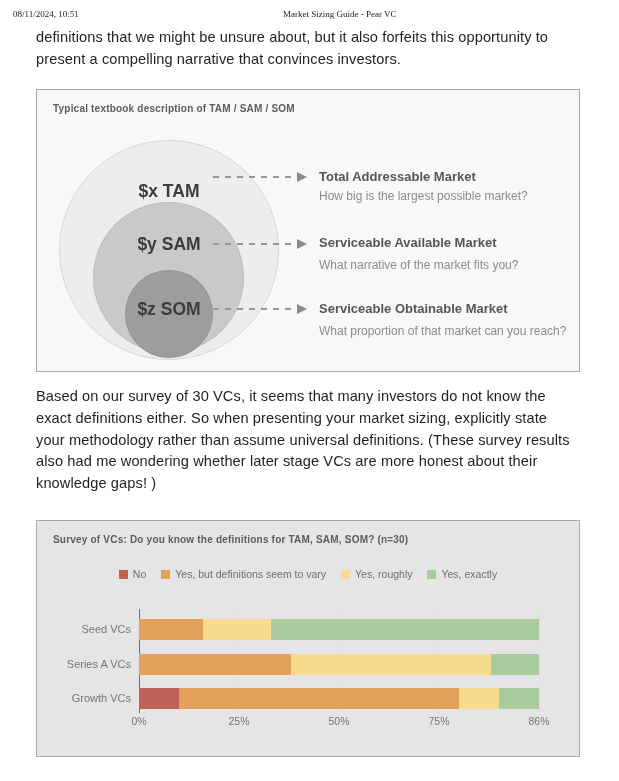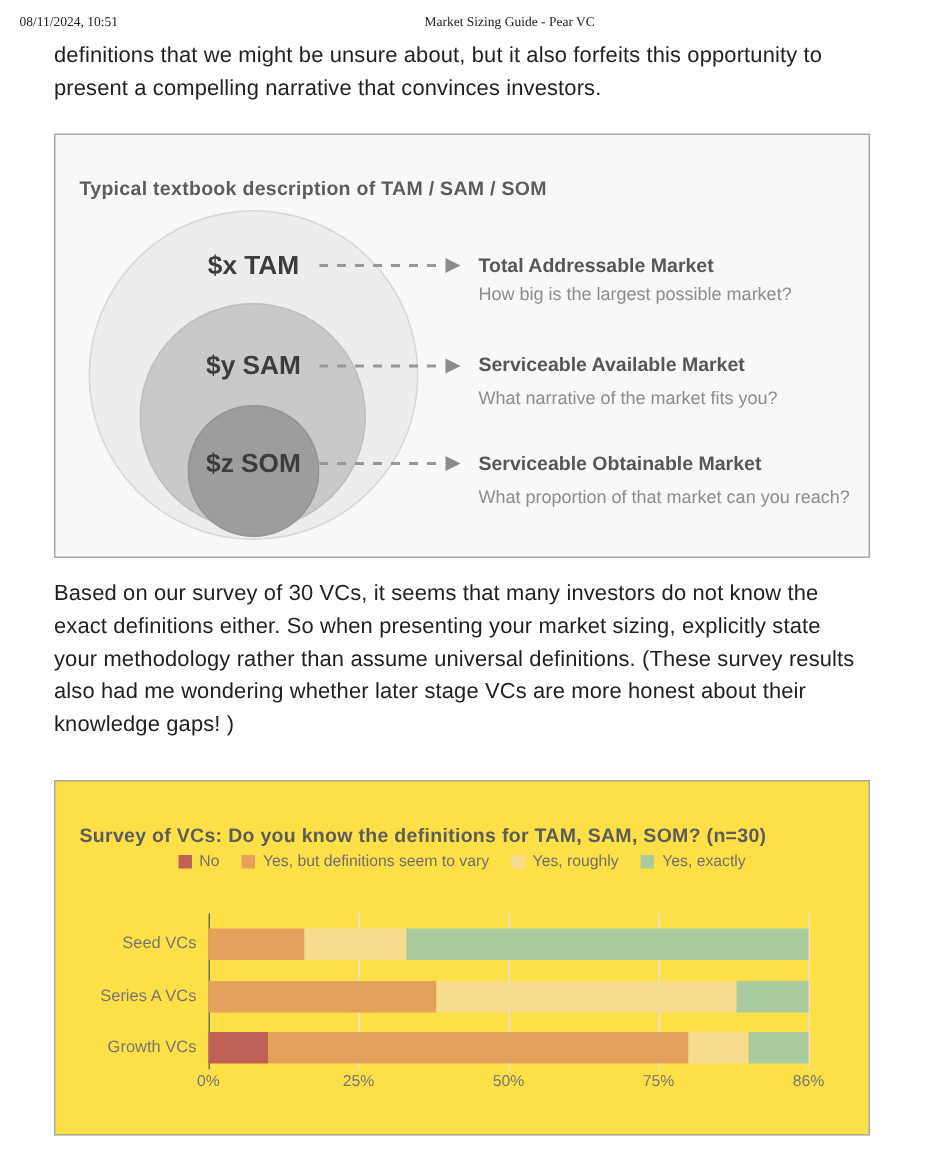--- a/index.html
+++ b/index.html
@@ -18,32 +18,32 @@
 
   
   .body-par { position:absolute; left:36px; width:560px; font-size:14.6px;
     line-height:21.8px; letter-spacing:0.1px; color:#1f1f1f; }
   .p1 { top:27px; }
   .p2 { top:386px; }
 
   
   .panel { position:absolute; left:36px; width:544px; border:1px solid #a9a9a9; }
   .diagram-panel { top:89px;  height:283px; background:#f8f8f6; }
-  .chart-panel   { top:520px; height:237px; background:#fde047; }
-  .panel-title { position:absolute; left:16px; top:28px; font-size:13px;
+  .chart-panel   { top:520px; height:237px; background:#e5e5e5; }
+  .panel-title { position:absolute; left:16px; top:13px; font-size:10px;
     font-weight:bold; color:#5c5c5c; letter-spacing:0.2px; }
 
   
   .ring { position:absolute; border-radius:50%; }
   .ring-tam { left:22px; top:50px;  width:220px; height:220px; background:#ededed; border:1px solid #d7d7d7; }
   .ring-sam { left:56px; top:112px; width:151px; height:151px; background:#c9c9c9; border:1px solid rgba(0,0,0,0.06); }
   .ring-som { left:88px; top:180px; width:88px;  height:88px;  background:#9d9d9d; border:1px solid rgba(0,0,0,0.06); }
   .ring-label { position:absolute; left:132px; transform:translate(-50%,-50%);
     font-size:17.5px; font-weight:bold; color:#3c3c3c; white-space:nowrap; }
-  .rl-tam { top:87px; } .rl-sam { top:154px; } .rl-som { top:219px; }
+  .rl-tam { top:101px; } .rl-sam { top:154px; } .rl-som { top:219px; }
 
   
   .dash-arrow { position:absolute; left:176px; width:96px; height:10px; }
   .da-1 { top:82px; } .da-2 { top:149px; } .da-3 { top:214px; }
   .dash-line { position:absolute; left:0; top:4px; width:82px; height:2px;
     background:repeating-linear-gradient(90deg,#979797 0 6px,transparent 6px 12px); }
   .dash-head { position:absolute; left:84px; top:0; width:0; height:0;
     border-left:10px solid #8b8b8b; border-top:5px solid transparent; border-bottom:5px solid transparent; }
 
   

